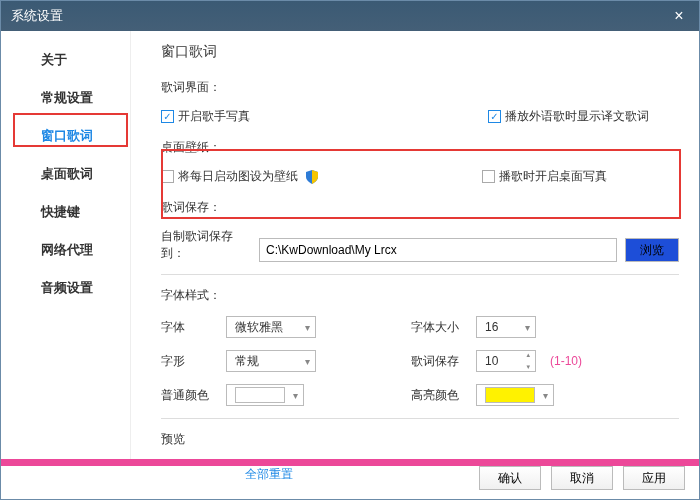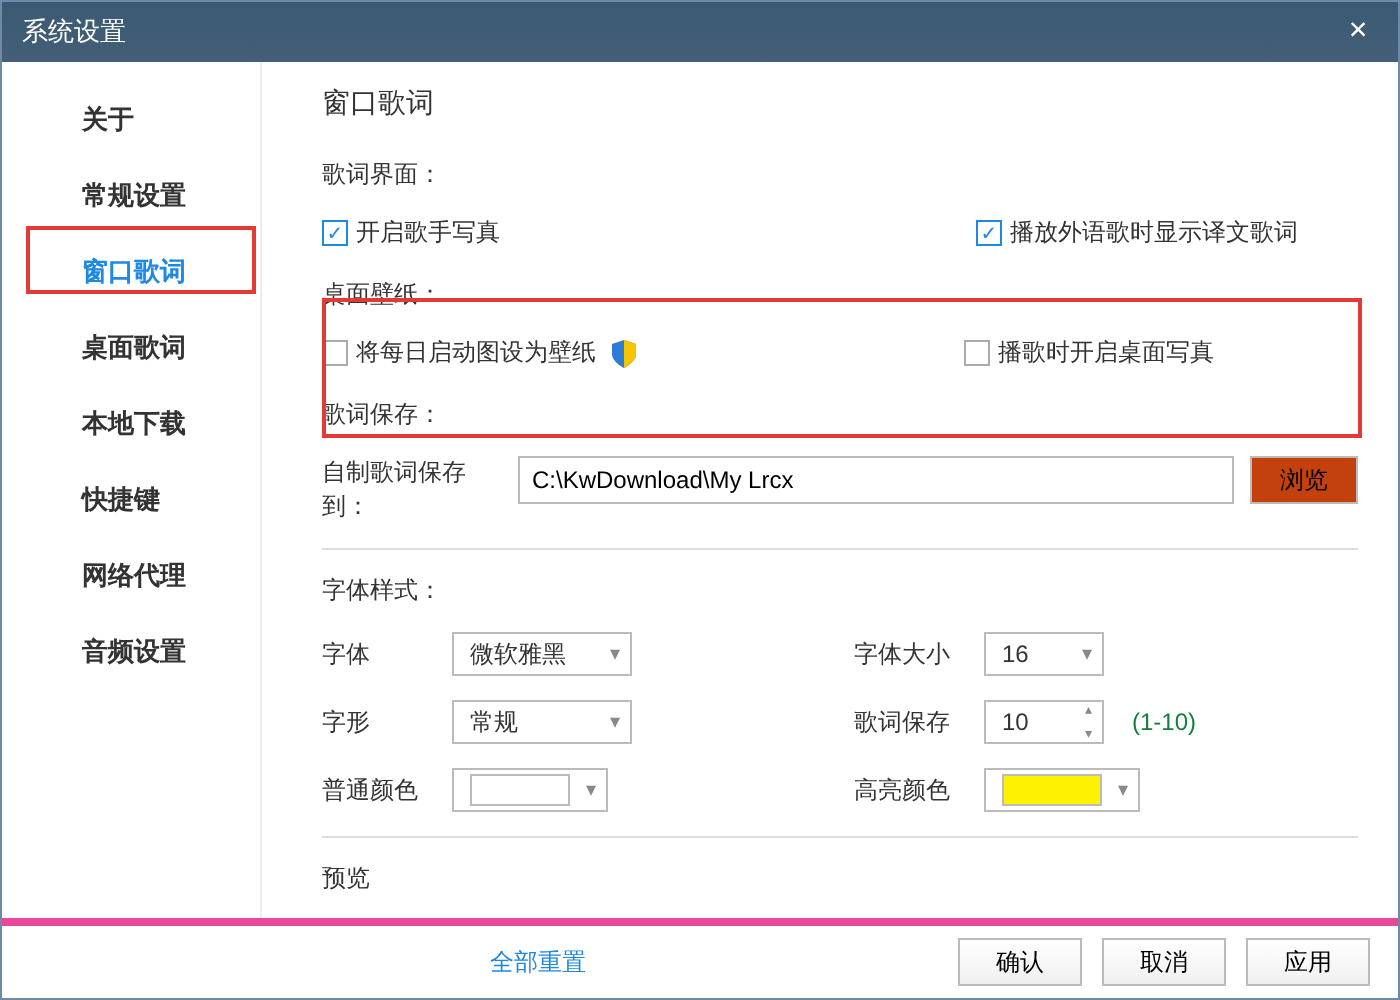--- a/index.html
+++ b/index.html
@@ -14,54 +14,53 @@
 .sidebar-item.active { color: #1e88e5; }
 .highlight-box-red { position: absolute; border: 2px solid #e53935; pointer-events: none; }
 .content { flex: 1; padding: 12px 20px 0 30px; overflow: hidden; position: relative; }
 .page-title { font-size: 14px; color: #333; margin-bottom: 18px; }
 .section-label { font-size: 12px; color: #333; margin-bottom: 12px; }
 .checkbox-row { display: flex; gap: 80px; margin-bottom: 14px; }
 .checkbox-item { display: flex; align-items: center; gap: 4px; }
 .chk { width: 13px; height: 13px; border: 1px solid #1e88e5; display: inline-flex; align-items: center; justify-content: center; font-size: 10px; color: #1e88e5; background: #fff; }
 .chk.unchecked { border-color: #aaa; color: transparent; }
 .divider { border-top: 1px solid #ddd; margin: 12px 0; }
-.form-row { display: flex; align-items: flex-start; margin-bottom: 12px; gap: 8px; }
+.form-row { display: flex; align-items: flex-end; margin-bottom: 12px; gap: 8px; }
 .form-label { width: 90px; }
 .text-input { border: 1px solid #bbb; height: 24px; padding: 0 6px; flex: 1; font-size: 12px; }
-.browse-btn { border: 1px solid #bbb; background: #c2410c; height: 24px; padding: 0 14px; font-size: 12px; cursor: pointer; }
-.font-grid { display: flex; flex-wrap: wrap; gap: 12px 46px; margin-bottom: 10px; }
+.browse-btn { border: 1px solid #bbb; background: #1d4ed8; height: 24px; padding: 0 14px; font-size: 12px; cursor: pointer; }
+.font-grid { display: flex; flex-wrap: wrap; gap: 12px 30px; margin-bottom: 10px; }
 .font-cell { display: flex; align-items: center; gap: 10px; width: 220px; }
 .font-cell .lbl { width: 55px; }
 .select { border: 1px solid #bbb; height: 22px; display: inline-flex; align-items: center; padding: 0 18px 0 8px; position: relative; background: #fff; min-width: 70px; font-size: 12px; }
 .select::after { content: "▾"; position: absolute; right: 5px; color: #888; font-size: 10px; }
 .spinner { position: relative; }
 .spinner::before { content: "▴"; position: absolute; right: 5px; top: 0px; font-size: 7px; color: #888; }
 .spinner::after { content: "▾"; position: absolute; right: 5px; bottom: 0px; font-size: 7px; color: #888; top: auto; }
 .color-swatch { width: 50px; height: 16px; border: 1px solid #bbb; display: inline-block; }
-.range-hint { color: #15803d; margin-left: 4px; }
+.range-hint { color: #ec4899; margin-left: 4px; }
 .shield { display: inline-block; width: 12px; height: 14px; margin-left: 4px; }
-.footer { height: 40px; border-top: 4px solid #ec4899; display: flex; align-items: center; justify-content: flex-end; padding: 0 14px; gap: 10px; }
+.footer { height: 40px; border-top: 7px solid #ec4899; display: flex; align-items: flex-start; justify-content: flex-end; padding: 0 14px; gap: 10px; }
 .footer .reset-link { color: #1e88e5; cursor: pointer; margin-right: auto; margin-left: 230px; }
 .footer .btn { border: 1px solid #bbb; background: linear-gradient(#fff,#f0f0f0); height: 24px; padding: 0 18px; font-size: 12px; cursor: pointer; }
 </style>
 </head>
 <body>
 
 <div class="window">
   <div class="titlebar">
     <span class="title">系统设置</span>
     <span class="close-btn">×</span>
   </div>
   <div class="body">
     <div class="sidebar">
       <div class="sidebar-item">关于</div>
       <div class="sidebar-item">常规设置</div>
       <div class="sidebar-item active">窗口歌词</div>
       <div class="sidebar-item">桌面歌词</div>
-      <div class="sidebar-item">本地下载</div>
       <div class="sidebar-item">快捷键</div>
       <div class="sidebar-item">网络代理</div>
       <div class="sidebar-item">音频设置</div>
     </div>
 
     <div class="content">
       <div class="page-title">窗口歌词</div>
 
       <div class="section-label">歌词界面：</div>
       <div class="checkbox-row">

